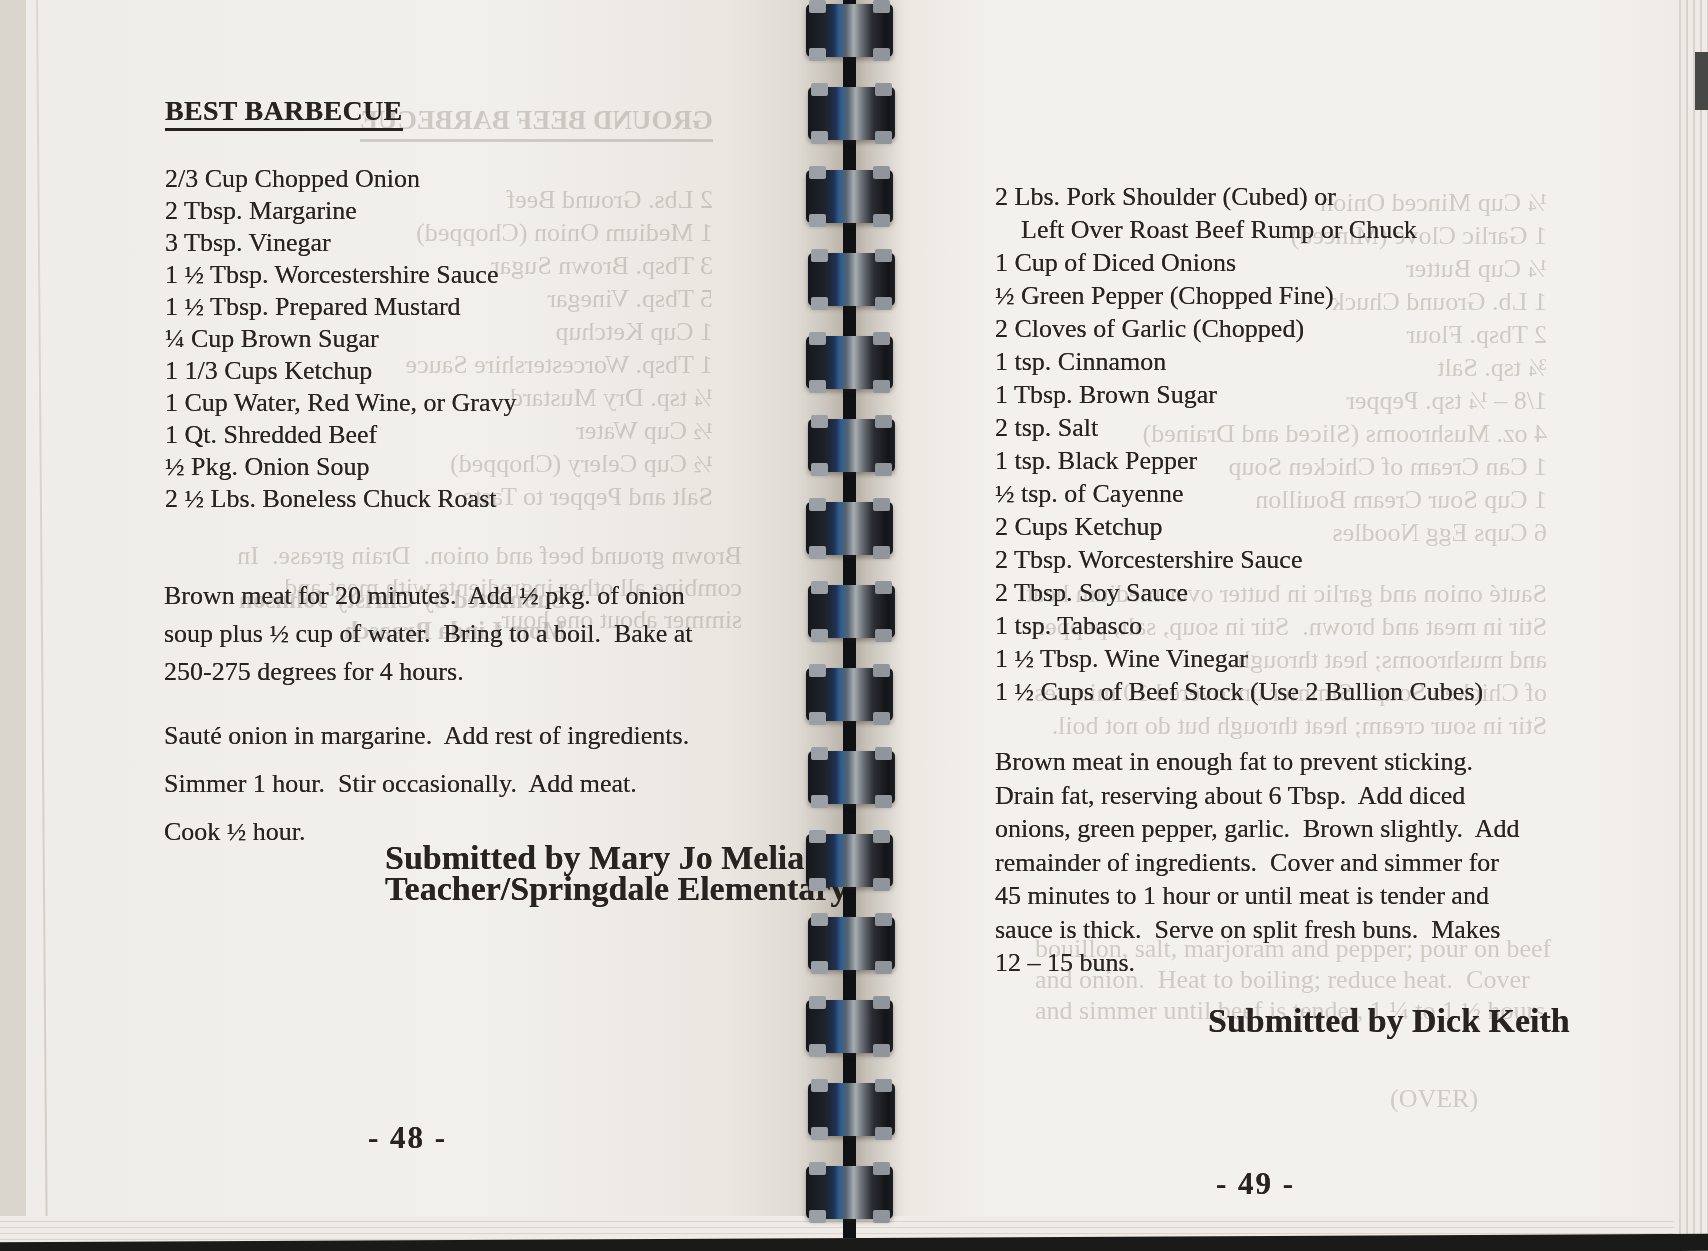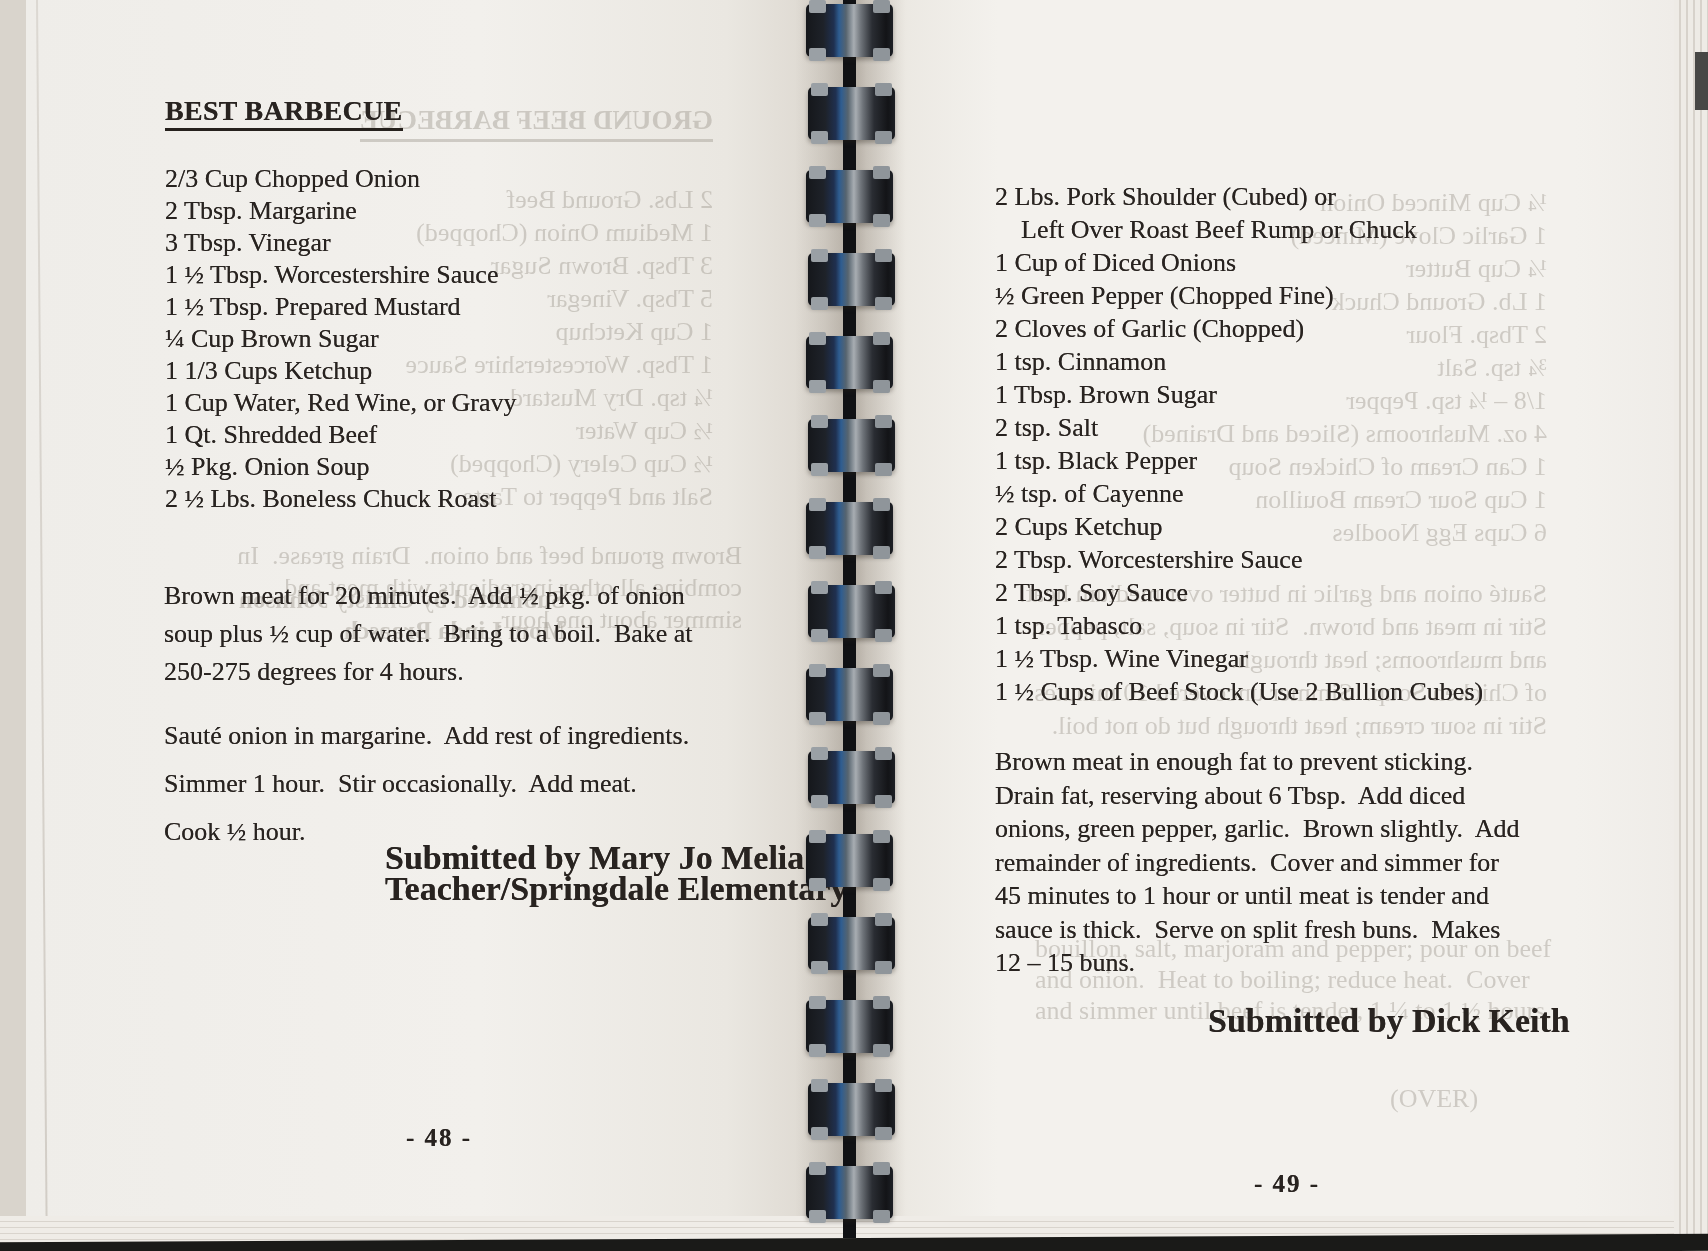--- a/index.html
+++ b/index.html
@@ -58,21 +58,21 @@
   .loop::before{top:-4px;}
   .loop::after{bottom:-4px;}
   .loop:nth-child(2n){transform:translateX(2px);}
   
   .txt{position:absolute;white-space:pre-wrap;font-size:26px;line-height:32px;
        text-shadow:0 0 0.6px rgba(40,33,28,0.75);}
   .title{font-weight:700;font-size:28px;letter-spacing:0.3px;line-height:30px;white-space:nowrap;}
   .title .u{border-bottom:3px solid #26211d;padding-bottom:2px;display:inline-block;}
   .ing .list-line{white-space:pre;}
   .attr{font-weight:700;font-size:34px;line-height:31px;}
-  .pagenum{font-weight:700;font-size:25px;letter-spacing:2px;white-space:nowrap;margin-left:38px;}
+  .pagenum{font-weight:700;font-size:31px;letter-spacing:2px;white-space:nowrap;}
   
   .ghost{position:absolute;color:#989288;opacity:0.40;filter:blur(0.45px);
          font-size:26px;line-height:33px;white-space:pre-wrap;}
   .mirror{transform:scaleX(-1);}
   .ghost .list-line{white-space:pre;}
   .ghost-title{font-weight:700;font-size:27px;white-space:nowrap;}
   .ghost-title .u{border-bottom:3px solid #9a948a;padding-bottom:2px;display:inline-block;}
   .ghost-bold{font-weight:700;font-size:25px;line-height:31px;}
 </style>
 </head>

